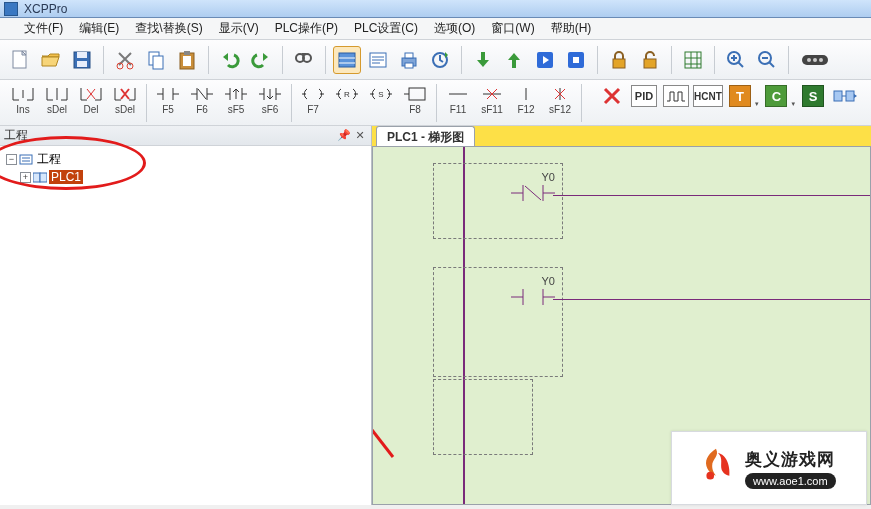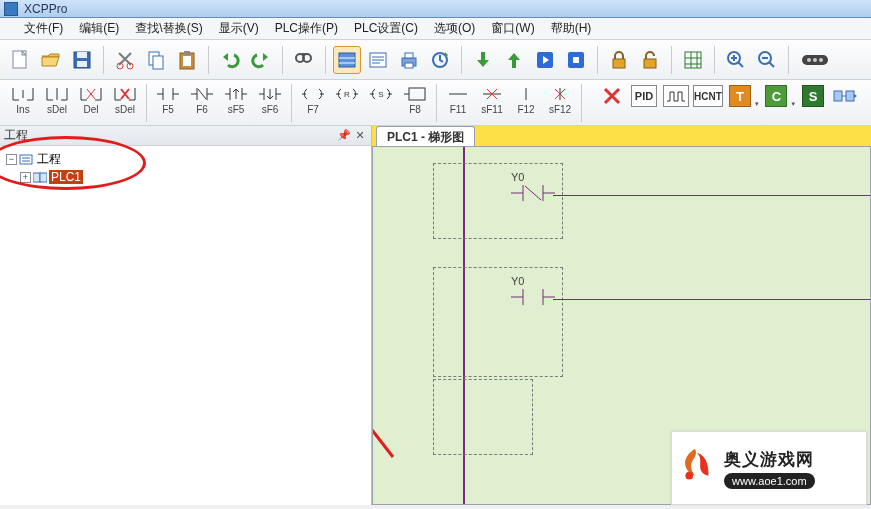--- a/index.html
+++ b/index.html
@@ -154,42 +154,42 @@
     overflow:hidden;
   }
   .rail-left {
     position:absolute; left:90px; top:0; bottom:0; width:0;
     border-left: 2px solid #7a2a7a;
   }
   .dashedbox {
     position:absolute; border:1px dashed #7a7a7a;
   }
   .contact {
-    position:absolute; display:flex; flex-direction:column; align-items:flex-start;
+    position:absolute; display:flex; flex-direction:column; align-items:flex-end;
   }
   .contact .lbl { font-size:11px; color:#444; line-height:12px;}
   .contact .body { display:flex; align-items:center; }
   .hline { position:absolute; height:0; border-top:1px solid #7a2a7a; }
   
   .anno-ellipse {
     position:absolute;
     border: 3px solid #e21b1b;
     border-radius: 50%;
     pointer-events:none;
   }
   .anno-arrow {
     position:absolute; pointer-events:none;
   }
   
   .watermark {
     position:absolute; right:4px; bottom:4px;
     width: 196px; height: 74px;
     background:#fff; border:1px solid #d7dadf;
     display:flex; align-items:center; gap:6px;
-    padding:4px 0;
+    padding:4px 21px;
     box-shadow: 0 0 3px rgba(0,0,0,.1);
   }
   .watermark .flame {
     width:46px; height:46px;
   }
   .watermark .texts { display:flex; flex-direction:column; align-items:flex-start;}
   .watermark .zh { font-size:17px; font-weight:bold; color:#222; letter-spacing:1px;}
   .watermark .pill { background:#222; color:#fff; font-size:11px; padding:2px 8px; border-radius:10px; margin-top:2px;}
 </style>
 </head>

